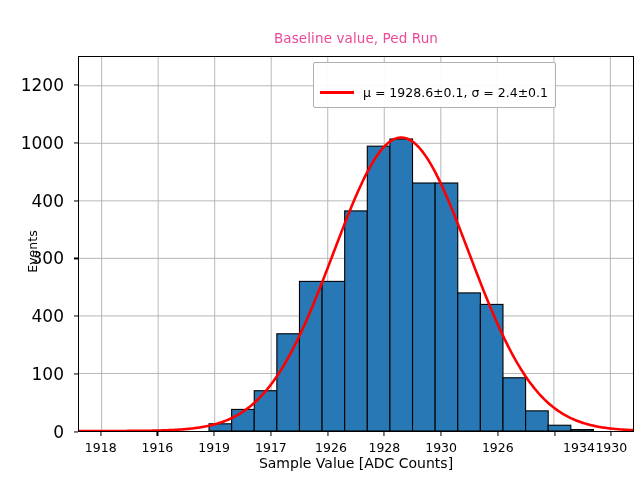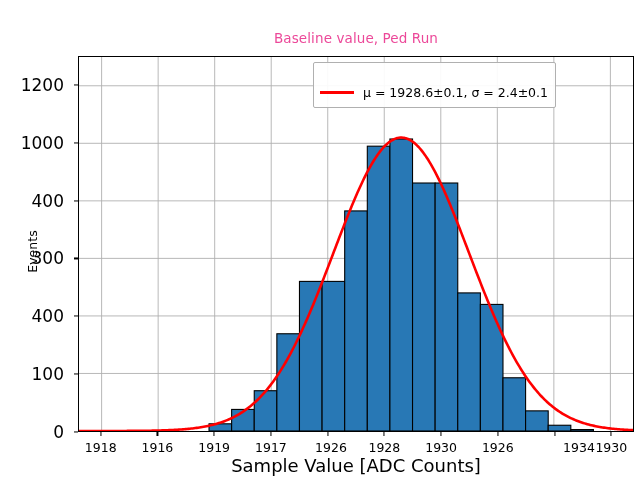--- a/index.html
+++ b/index.html
@@ -47,21 +47,21 @@
   .xtick{
     position:absolute;top:8px;transform:translateX(-50%);
     font-size:12.5px;color:#000000;white-space:nowrap;
   }
   .xtick-mark{
     position:absolute;top:0px;width:1.1px;height:4px;background:#000000;
     transform:translateX(-50%);
   }
   #x-axis-label{
     position:absolute;left:78px;top:455px;width:556px;text-align:center;
-    font-size:18px;color:#000000;
+    font-size:14px;color:#000000;
   }
 
   
   #legend{
     position:absolute;left:313px;top:62px;
     border:1px solid #b0b0b0;background:rgba(255,255,255,0.92);
     border-radius:2px;padding:20px 7px 5px 6px;
     box-sizing:border-box;
   }
   .legend-row{display:flex;align-items:center;height:19px;}

